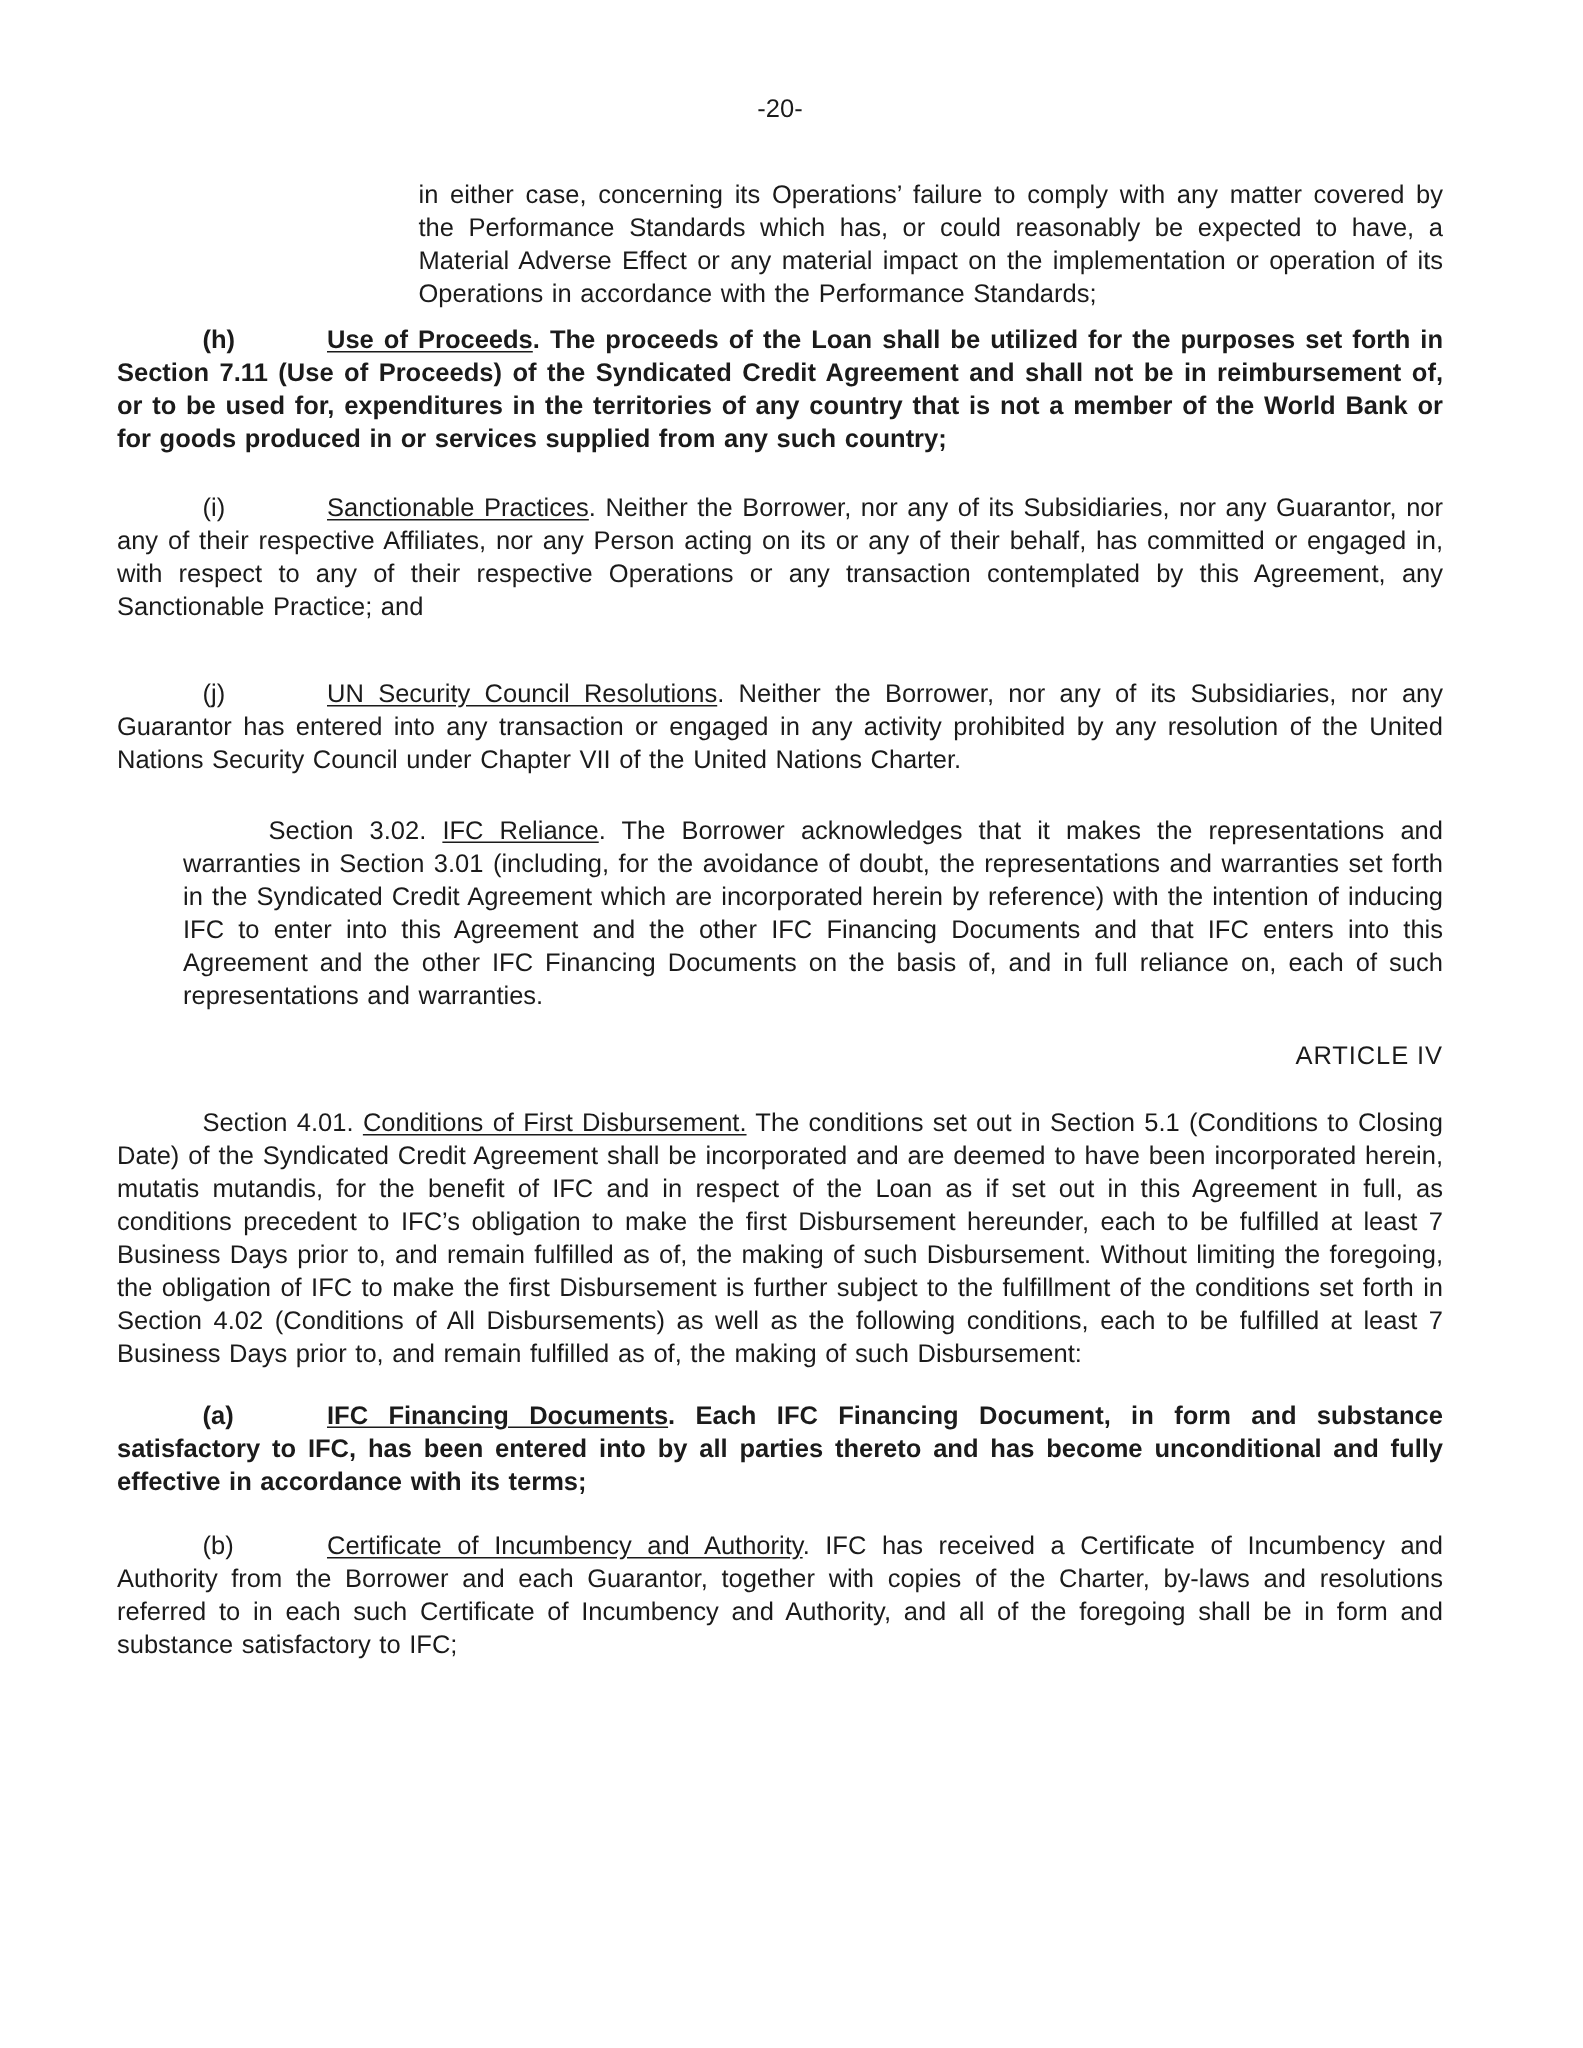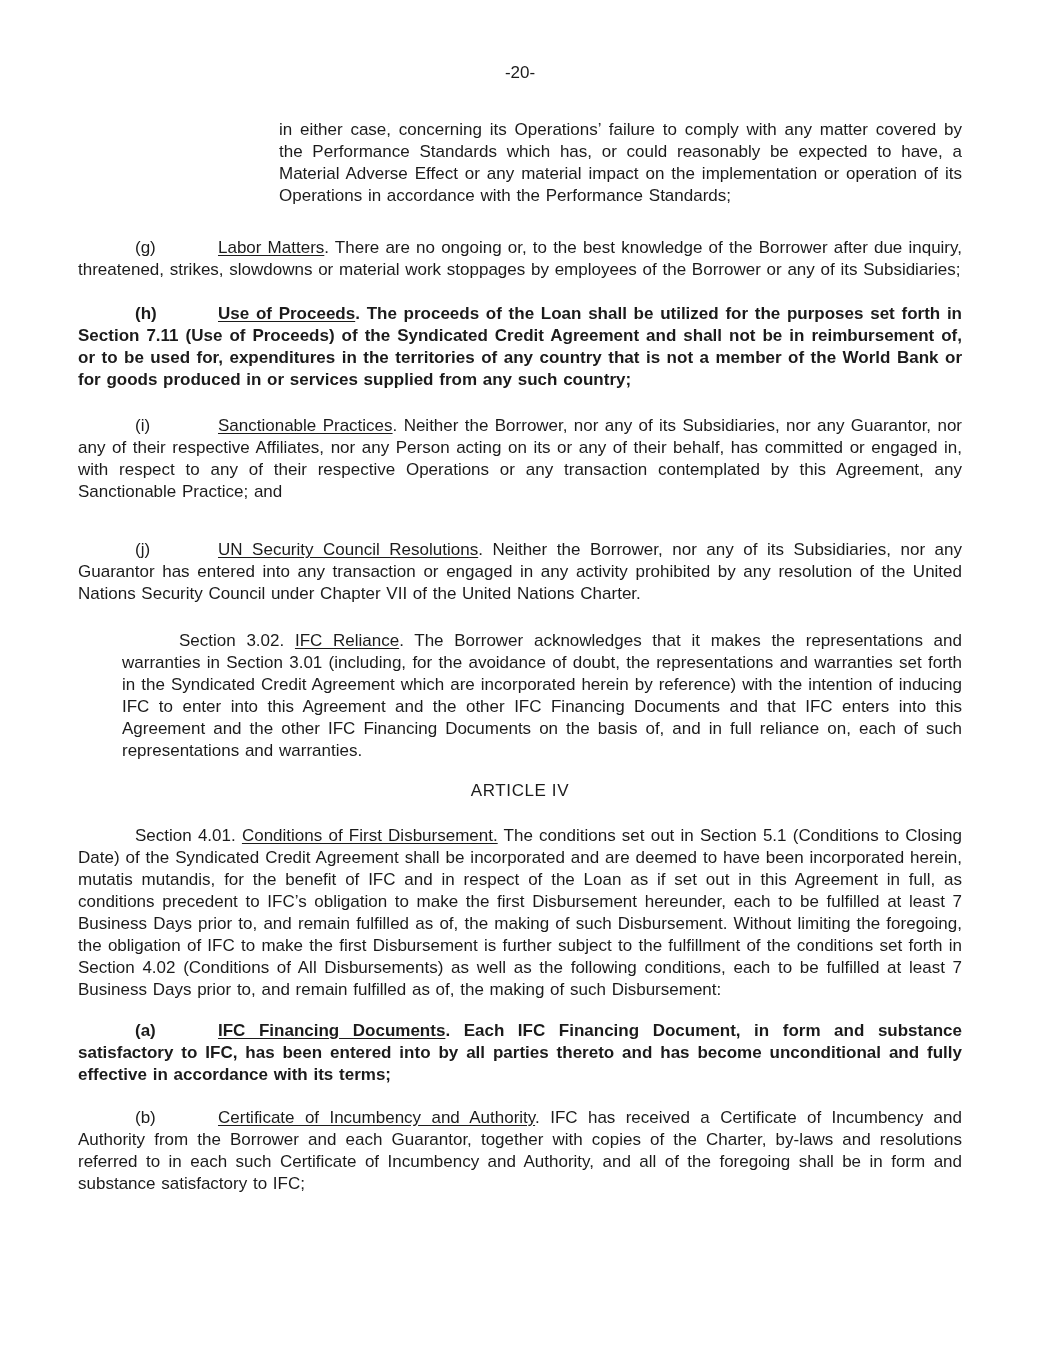--- a/index.html
+++ b/index.html
@@ -26,53 +26,52 @@
     line-height: 22px;
     text-align: justify;
     margin: 0;
     word-spacing: 1px;
   }
   .center {
     text-align: center;
     word-spacing: normal;
   }
   .pagenum { margin-bottom: 35px; }
-  .intro { margin-left: 201px; margin-bottom: 30px; }
+  .intro { margin-left: 201px; margin-bottom: 9px; }
   .clause { text-indent: 57px; }
   .clause-label {
     display: inline-block;
     width: 83px;
     text-indent: 0;
   }
   .section-para { text-indent: 57px; }
   .u {
     text-decoration: underline;
     text-underline-offset: 2px;
   }
   .article-title { letter-spacing: 0.6px; }
   .mb18 { margin-bottom: 18px; margin-left: 44px; }
   .mb19 { margin-bottom: 19px; }
   .mb20 { margin-bottom: 8px; }
   .mb21 { margin-bottom: 21px; font-weight: bold; }
   .mb22 { margin-bottom: 22px; }
-  .mb23 { margin-bottom: 23px; }
+  .mb23 { margin-bottom: 23px; text-align: right; }
   .mb24 { margin-bottom: 24px; font-weight: bold; }
   .mb25 { margin-bottom: 25px; margin-top: 36px; }
   .mb38 { margin-bottom: 38px; }
 </style>
 </head>
 <body>
 
 <div class="page">
 
   <div class="para center pagenum">-20-</div>
 
   <p class="para intro">in either case, concerning its Operations’ failure to comply with any matter covered by the Performance Standards which has, or could reasonably be expected to have, a Material Adverse Effect or any material impact on the implementation or operation of its Operations in accordance with the Performance Standards;</p>
 
-  <p class="para clause mb22"><span class="clause-label">(g)</span><span class="u">Labor Matters</span><span>. There are no ongoing or, to the best knowledge of the Borrower after due inquiry, threatened, strikes, slowdowns or material work stoppages by employees of the Borrower or any of its Subsidiaries;</span></p>
 
   <p class="para clause mb24"><span class="clause-label">(h)</span><span class="u">Use of Proceeds</span><span>. The proceeds of the Loan shall be utilized for the purposes set forth in Section 7.11 (Use of Proceeds) of the Syndicated Credit Agreement and shall not be in reimbursement of, or to be used for, expenditures in the territories of any country that is not a member of the World Bank or for goods produced in or services supplied from any such country;</span></p>
 
   <p class="para clause mb20"><span class="clause-label">(i)</span><span class="u">Sanctionable Practices</span><span>. Neither the Borrower, nor any of its Subsidiaries, nor any Guarantor, nor any of their respective Affiliates, nor any Person acting on its or any of their behalf, has committed or engaged in, with respect to any of their respective Operations or any transaction contemplated by this Agreement, any Sanctionable Practice; and</span></p>
 
   <p class="para clause mb25"><span class="clause-label">(j)</span><span class="u">UN Security Council Resolutions</span><span>. Neither the Borrower, nor any of its Subsidiaries, nor any Guarantor has entered into any transaction or engaged in any activity prohibited by any resolution of the United Nations Security Council under Chapter VII of the United Nations Charter.</span></p>
 
   <p class="para section-para mb18"><span>Section 3.02. </span><span class="u">IFC Reliance</span><span>. The Borrower acknowledges that it makes the representations and warranties in Section 3.01 (including, for the avoidance of doubt, the representations and warranties set forth in the Syndicated Credit Agreement which are incorporated herein by reference) with the intention of inducing IFC to enter into this Agreement and the other IFC Financing Documents and that IFC enters into this Agreement and the other IFC Financing Documents on the basis of, and in full reliance on, each of such representations and warranties.</span></p>
 
   <div class="para center article-title mb23">ARTICLE IV</div>

